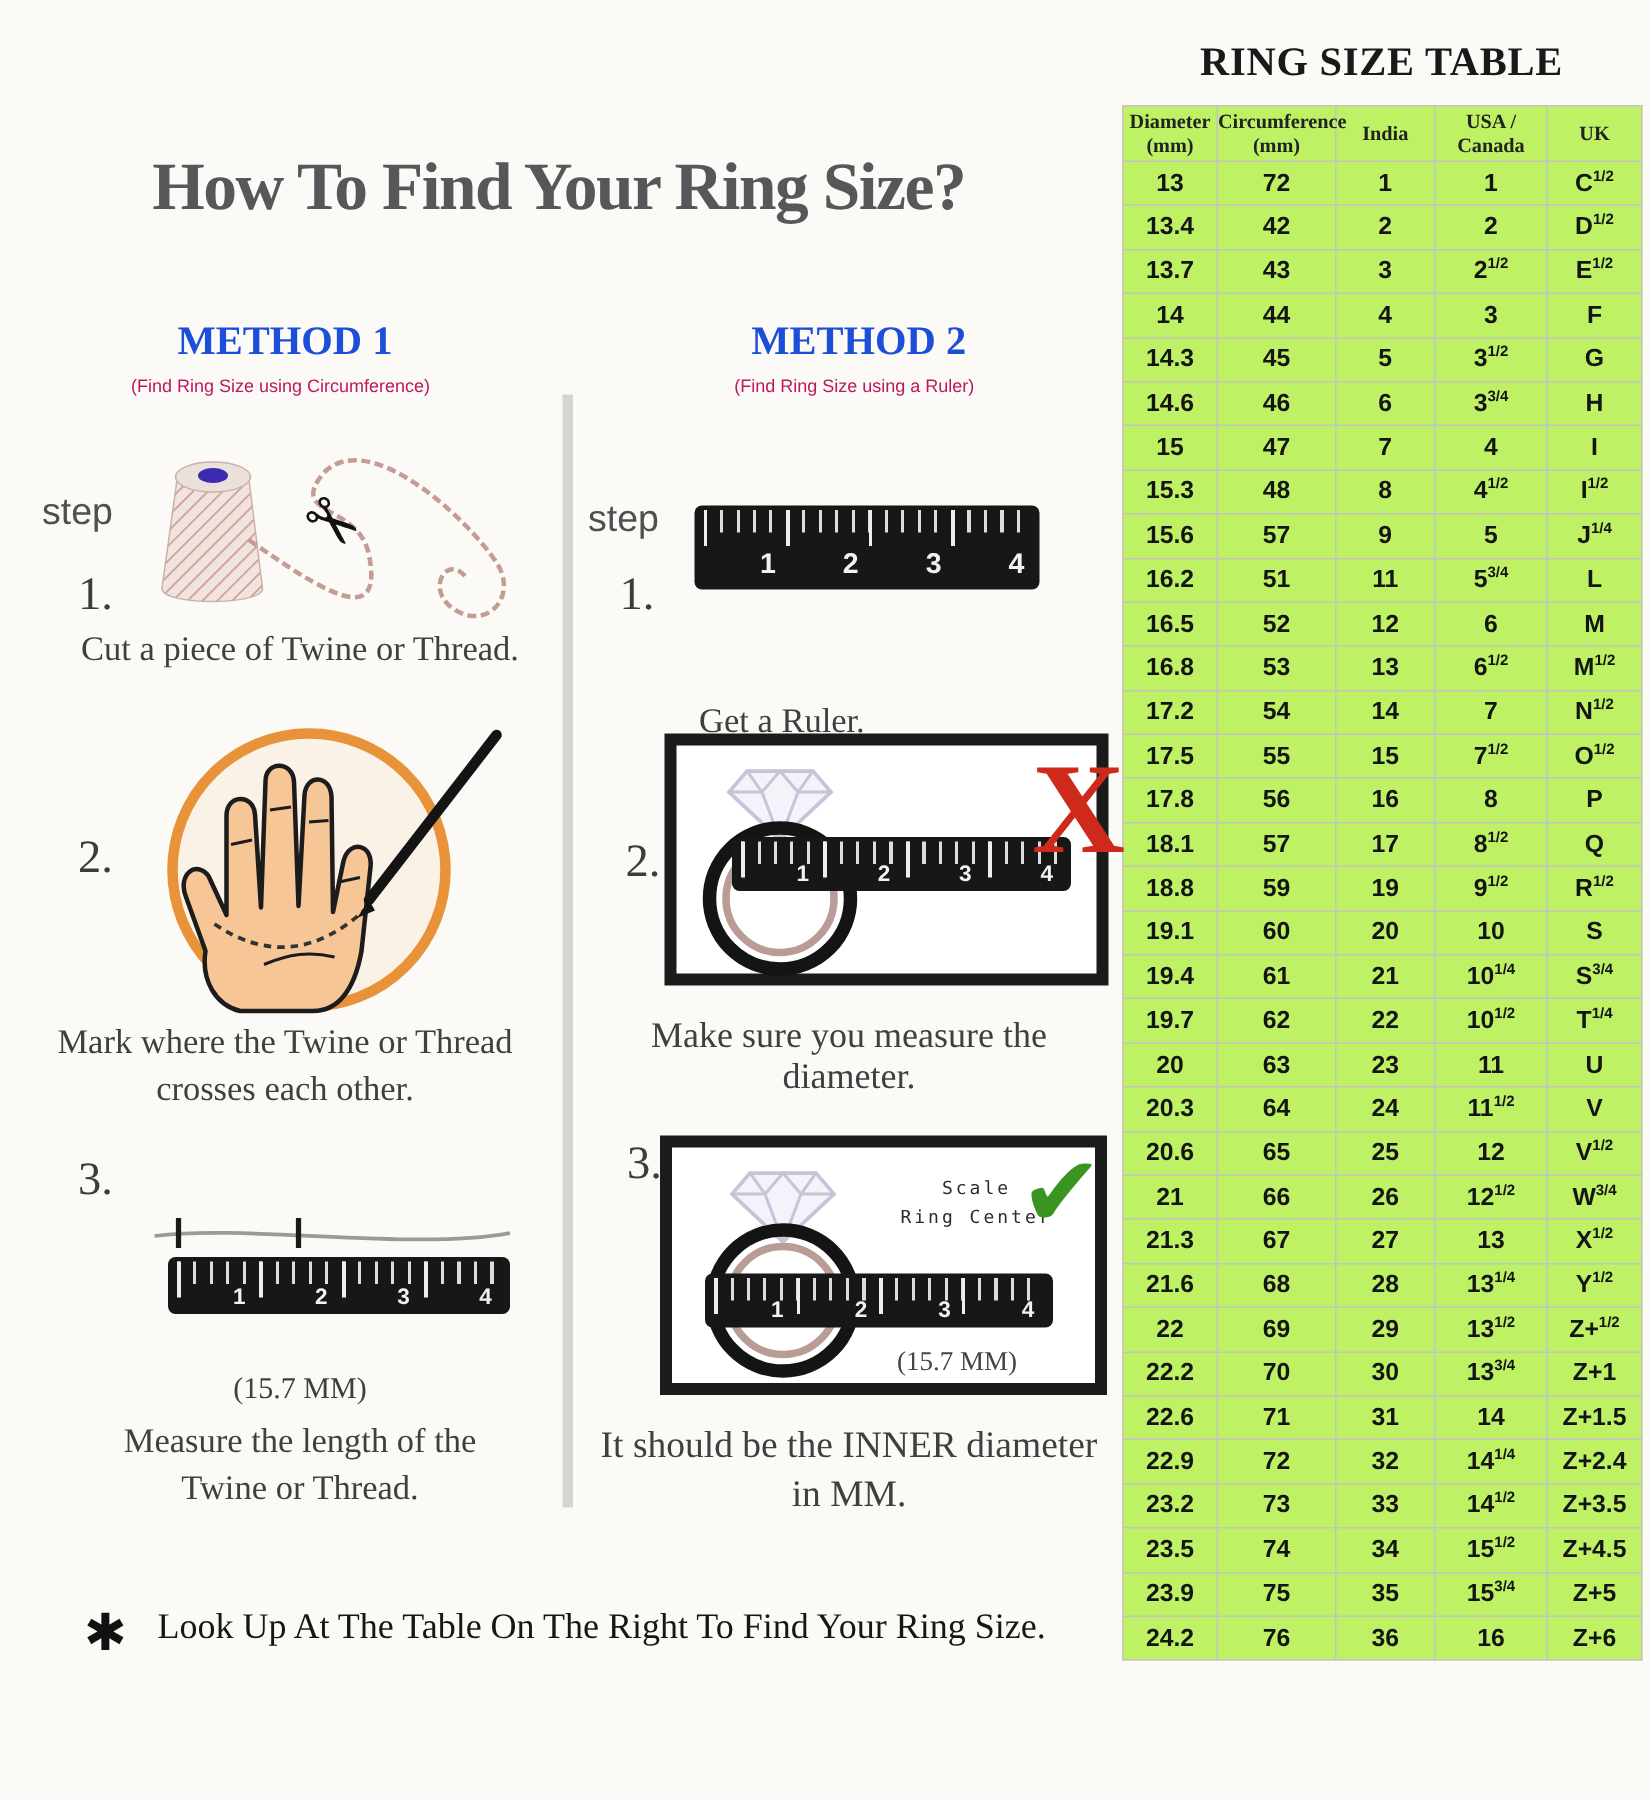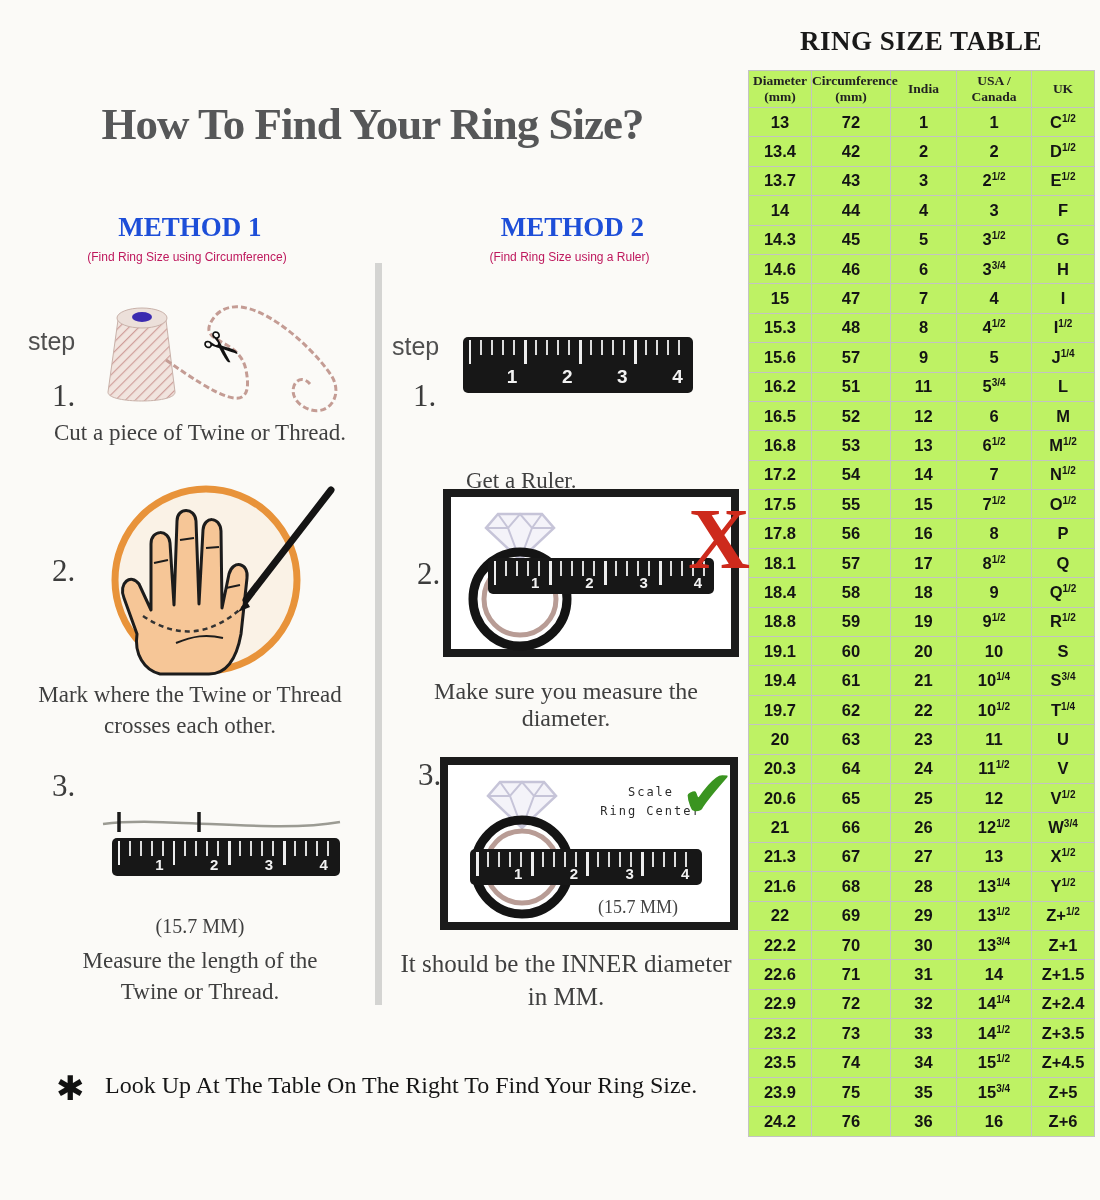--- a/index.html
+++ b/index.html
@@ -308,27 +308,20 @@
         <td>P</td>
       </tr>
       <tr>
         <td>18.1</td>
         <td>57</td>
         <td>17</td>
         <td>8<sup>1/2</sup></td>
         <td>Q</td>
       </tr>
       <tr>
-        <td>18.4</td>
-        <td>58</td>
-        <td>18</td>
-        <td>9</td>
-        <td>Q<sup>1/2</sup></td>
-      </tr>
-      <tr>
         <td>18.8</td>
         <td>59</td>
         <td>19</td>
         <td>9<sup>1/2</sup></td>
         <td>R<sup>1/2</sup></td>
       </tr>
       <tr>
         <td>19.1</td>
         <td>60</td>
         <td>20</td>

